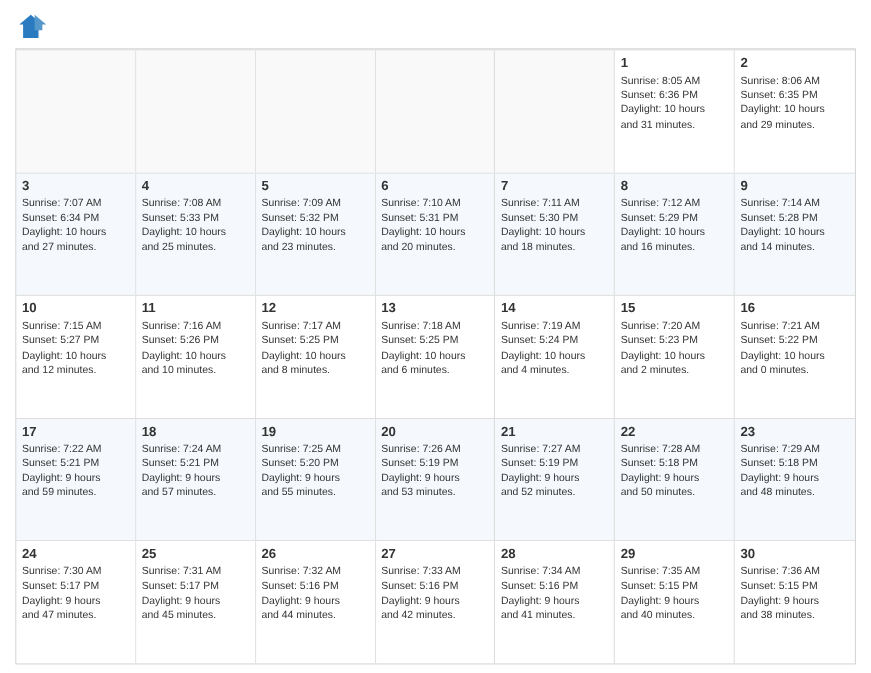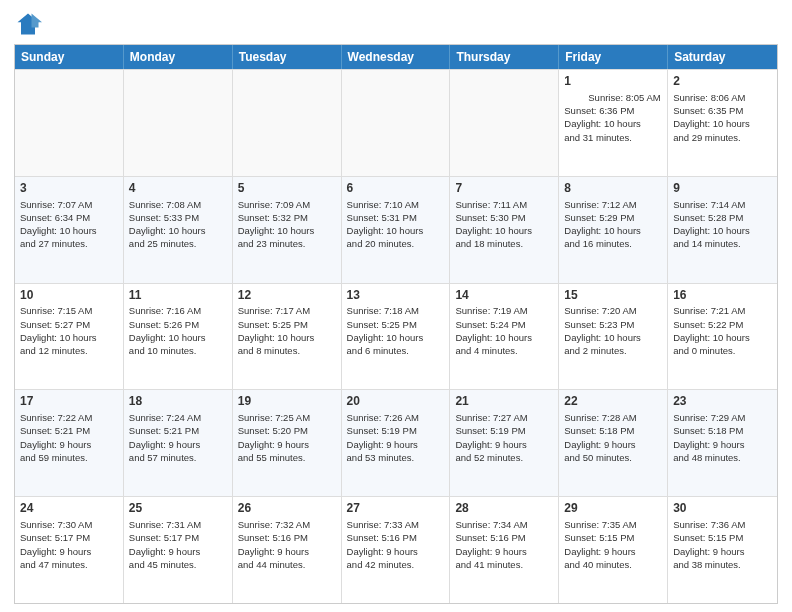--- a/index.html
+++ b/index.html
@@ -121,37 +121,28 @@
         <div><span></span></div>
       </div>
     </div>
     <div class="title-block">
       <h1></h1>
       <h2></h2>
     </div>
   </div>
 
   <div class="calendar">
-    <div class="cal-header">
-    <div class="cal-header-cell">Sunday</div>
-        <div class="cal-header-cell">Monday</div>
-        <div class="cal-header-cell">Tuesday</div>
-        <div class="cal-header-cell">Wednesday</div>
-        <div class="cal-header-cell">Thursday</div>
-        <div class="cal-header-cell">Friday</div>
-        <div class="cal-header-cell">Saturday</div>
-      </div>
     <div class="cal-body">
     <div class="cal-row">
           <div class="cal-cell empty"></div>
           <div class="cal-cell empty"></div>
           <div class="cal-cell empty"></div>
           <div class="cal-cell empty"></div>
           <div class="cal-cell empty"></div>
-          <div class="cal-cell"><span class="day-num">1</span><span style="white-space: pre-line; margin-left: 24px;">Sunrise: 8:05 AM
+          <div class="cal-cell"><span class="day-num">1</span><span style="white-space: pre-line;">Sunrise: 8:05 AM
 Sunset: 6:36 PM
 Daylight: 10 hours
 and 31 minutes.</span></div>
           <div class="cal-cell"><span class="day-num">2</span><span style="white-space: pre-line;">Sunrise: 8:06 AM
 Sunset: 6:35 PM
 Daylight: 10 hours
 and 29 minutes.</span></div>
         </div>
         <div class="cal-row">
           <div class="cal-cell"><span class="day-num">3</span><span style="white-space: pre-line;">Sunrise: 7:07 AM

